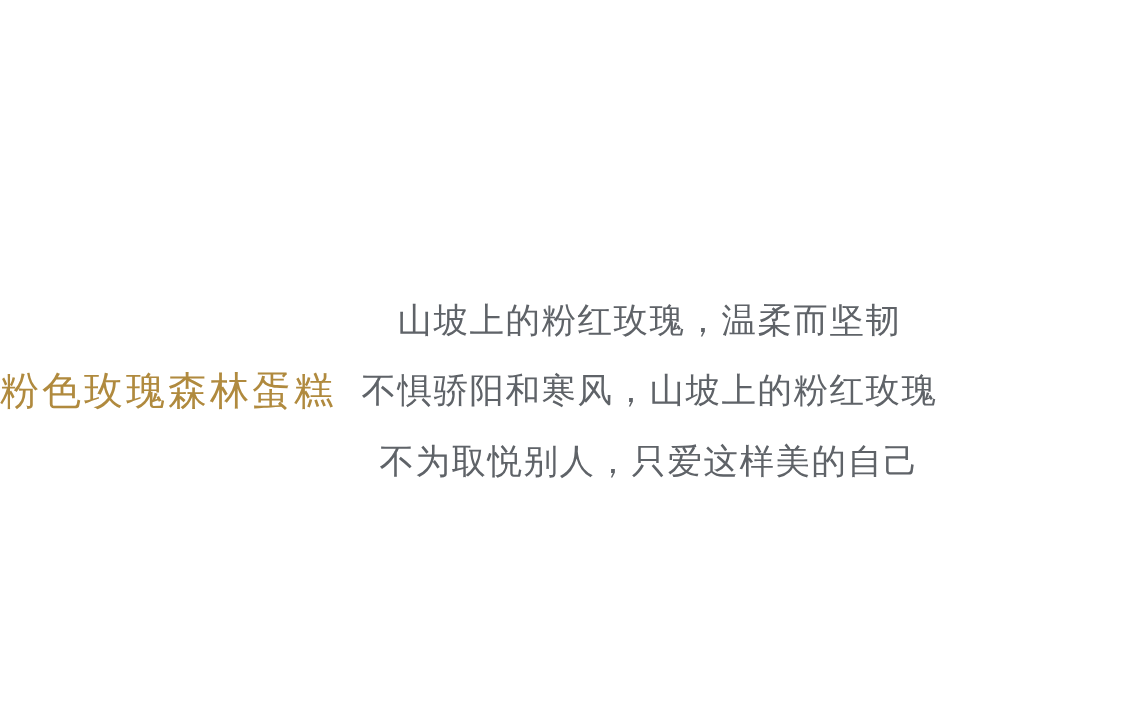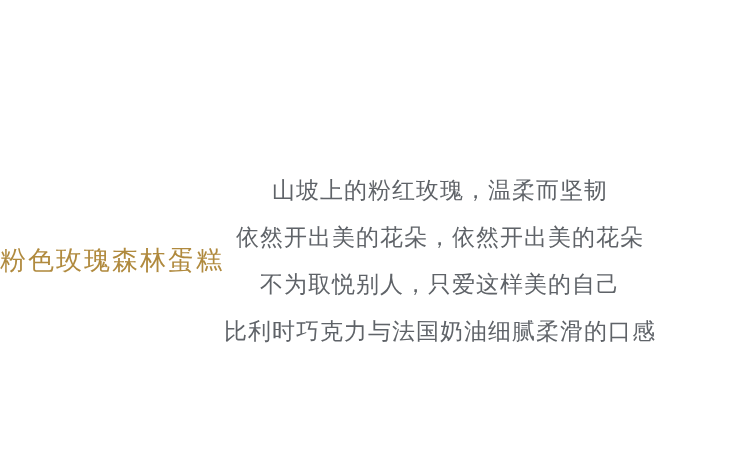--- a/index.html
+++ b/index.html
@@ -52,18 +52,17 @@
 </style>
 </head>
 <body>
 
 <div class="page">
 
   <div class="title">粉色玫瑰森林蛋糕</div>
 
   <div class="body-text">
     <div class="line">山坡上的粉红玫瑰，温柔而坚韧</div>
-    <div class="line">依然开出美的花朵，依然开出美的花朵</div>
+    <div class="line">不惧骄阳和寒风，山坡上的粉红玫瑰</div>
     <div class="line">不为取悦别人，只爱这样美的自己</div>
-    <div class="line">比利时巧克力与法国奶油细腻柔滑的口感</div>
   </div>
 
 </div>
 
 </body></html>

